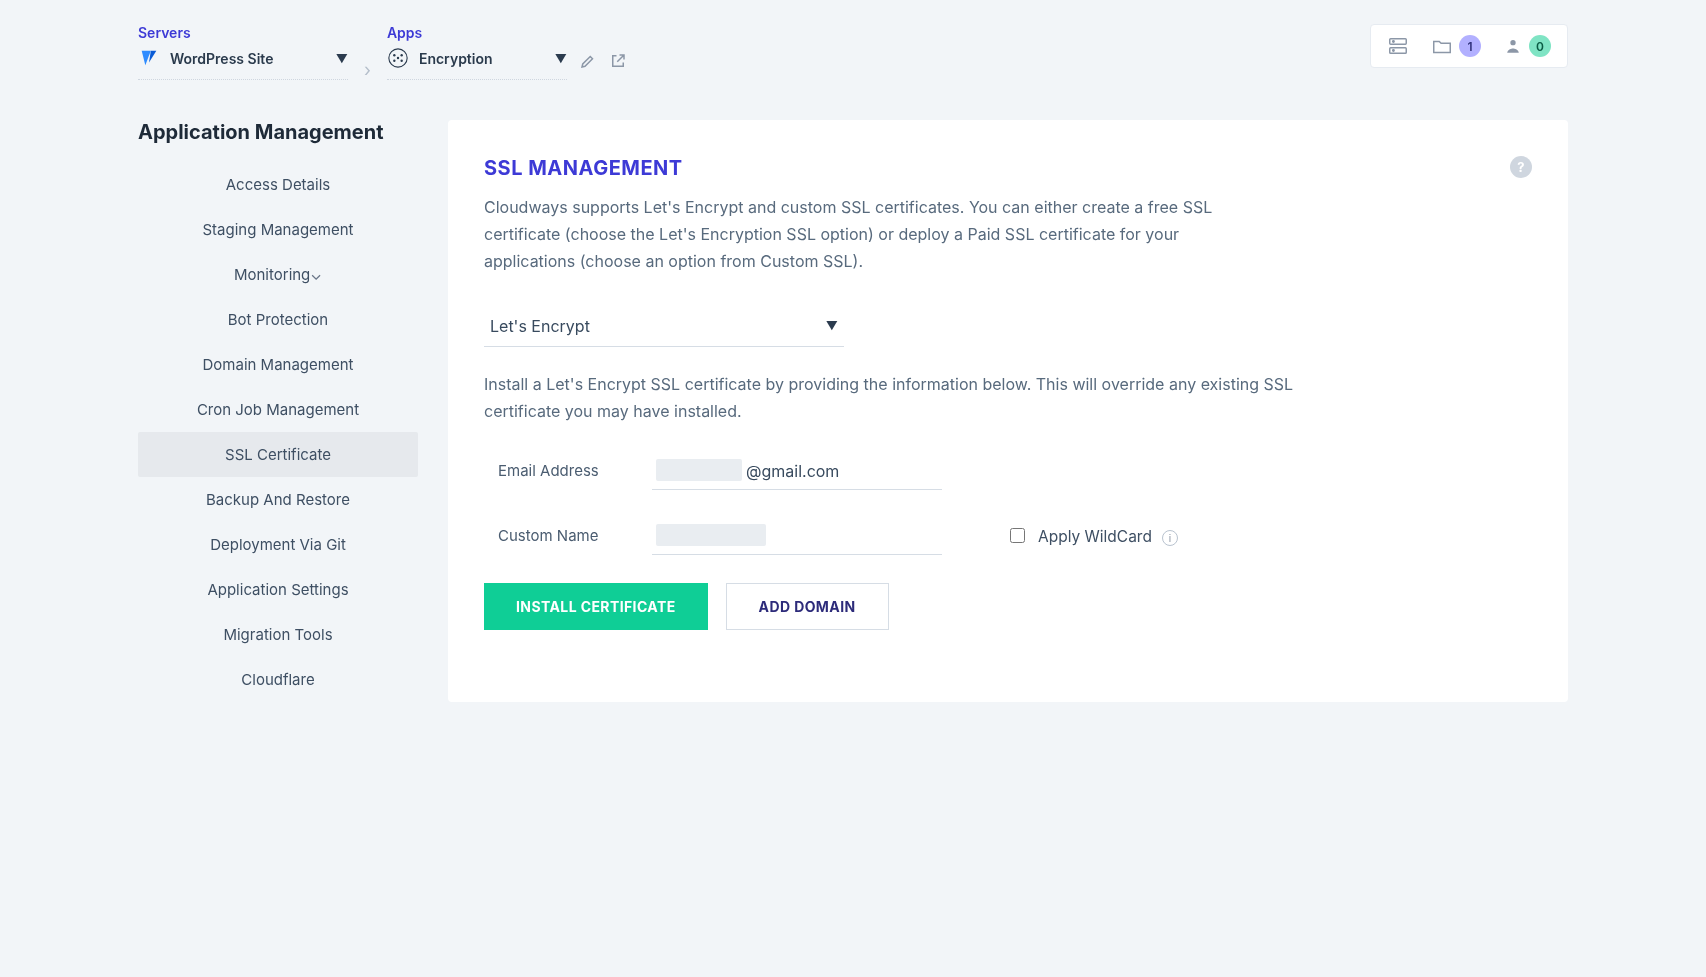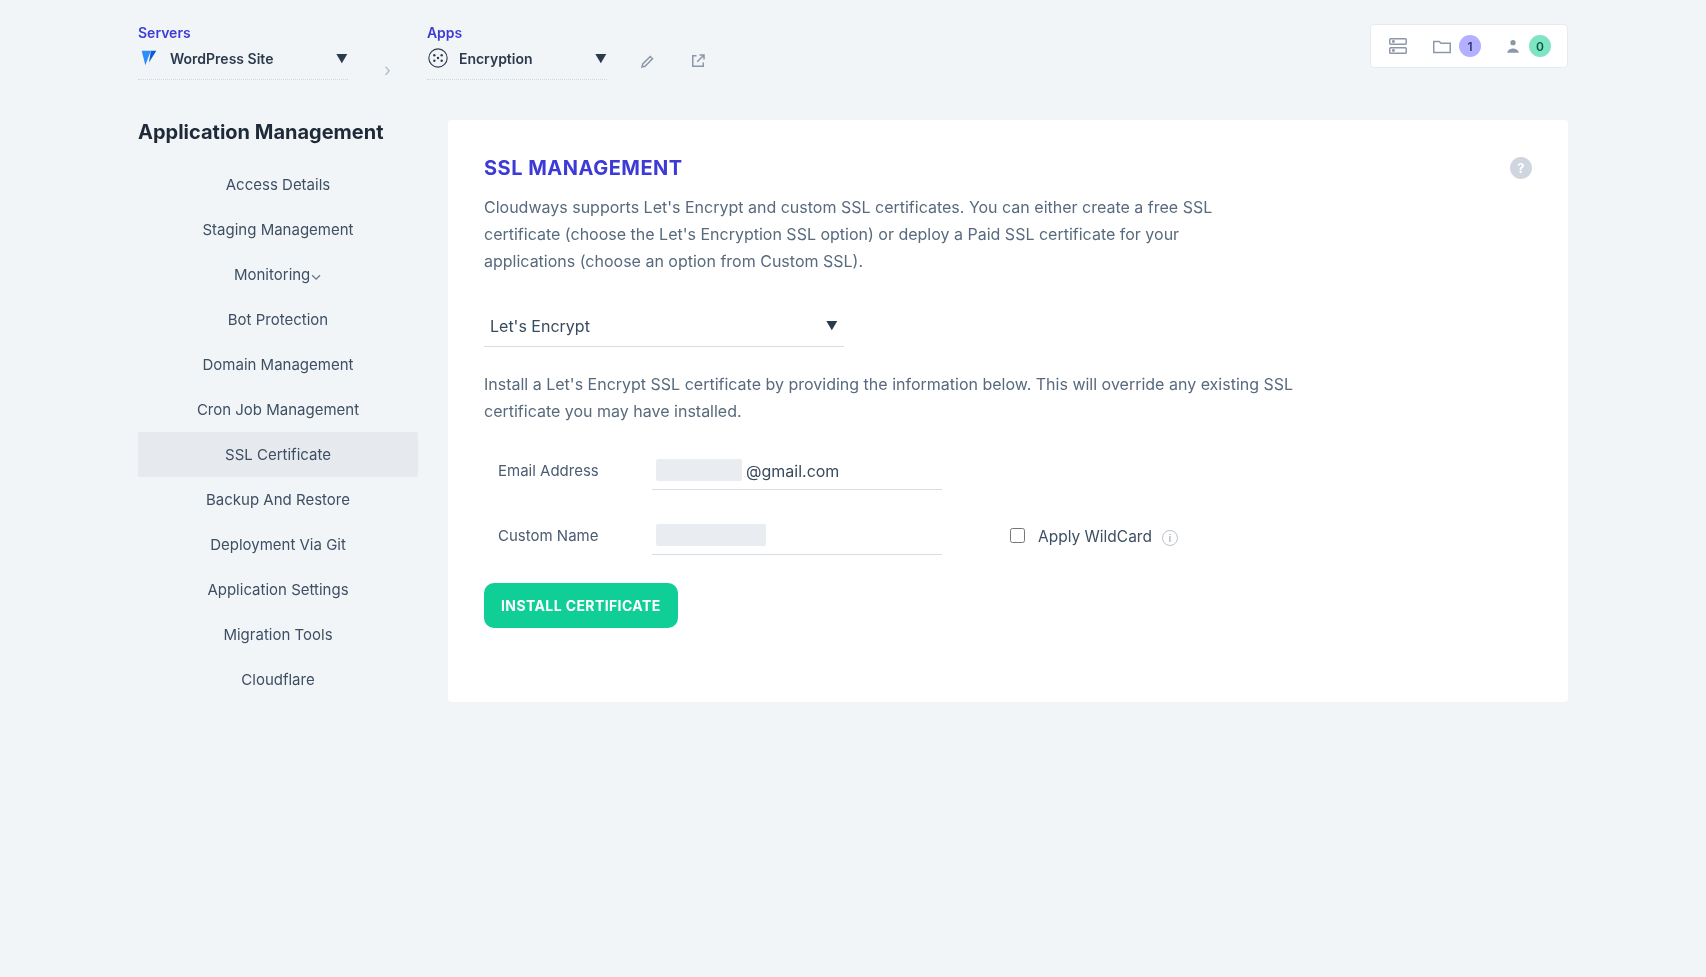--- a/index.html
+++ b/index.html
@@ -10,21 +10,21 @@
     --accent:#0fce96;
     --bg:#f2f5f8;
     --panel:#ffffff;
     --muted:#8b96a5;
   }
   *{box-sizing:border-box;font-family:Inter,"Segoe UI",Arial,sans-serif}
   body{margin:0;background:var(--bg);color:var(--ink)}
   .frame{max-width:1450px;margin:0 auto;padding:0 10px}
 
   
-  .crumbs{display:flex;align-items:flex-end;gap:32px;padding:24px 0 0}
+  .crumbs{display:flex;align-items:flex-end;gap:12px;padding:24px 0 0}
   .crumb-block{display:flex;flex-direction:column;gap:6px}
   .crumb-head{font-size:14px;font-weight:600;color:var(--brand)}
   .crumb-pick{display:flex;align-items:center;gap:10px;padding-bottom:10px;border-bottom:1px dotted #cfd6df;min-width:210px}
   .crumb-pick .label{font-size:14px;font-weight:600;color:#2a3a4c;flex:1}
   .chevron-next{color:#b5bfcb;font-size:18px;padding:0 4px}
   .caret{font-size:12px;color:#2b3b4e}
   .logo-dot{width:22px;height:22px;display:inline-block}
   .mini-icon{color:#8c97a7;width:18px;height:18px;display:inline-flex;align-items:center;justify-content:center}
   .mini-icon svg{width:18px;height:18px}
 
@@ -38,39 +38,39 @@
   
   .body{display:grid;grid-template-columns:280px 1fr;gap:30px;margin-top:40px}
   .side-title{font-size:20px;font-weight:700;color:#1e2a38;margin:0 0 18px 0}
   .side-list{display:flex;flex-direction:column}
   .side-item{display:flex;align-items:center;justify-content:center;
              padding:13px 14px;font-size:15px;color:#3e4f63;border-radius:2px;cursor:pointer}
   .side-item.active{background:#e6e9ed}
   .side-item .chev{color:#6a7688}
 
   .panel{background:var(--panel);border-radius:4px;padding:36px 36px 48px}
-  .panel-head{display:flex;align-items:center;gap:12px}
+  .panel-head{display:flex;align-items:flex-start;gap:12px}
   .panel-title{font-size:20px;font-weight:700;letter-spacing:.5px;color:var(--brand);margin:0}
   .help-dot{margin-left:auto;width:22px;height:22px;border-radius:11px;background:#cfd6df;color:#fff;font-size:13px;font-weight:700;display:flex;align-items:center;justify-content:center}
   .lede{color:#586a7d;font-size:16px;line-height:1.7;max-width:760px;margin:14px 0 30px}
 
   .select{display:flex;align-items:center;justify-content:space-between;width:360px;
           padding:10px 6px;border-bottom:1px solid #d6dde5;color:#384a5e;font-size:16px}
   .hint{color:#586a7d;font-size:16px;line-height:1.7;max-width:830px;margin:24px 0 26px}
 
   .field{display:flex;align-items:center;gap:24px;margin:26px 14px}
   .field .lbl{width:130px;color:#4a5c70;font-size:15px}
   .field .inp{width:290px;border:none;border-bottom:1px solid #d6dde5;padding:8px 4px;font-size:16px;color:#384a5e;background:transparent}
   .field .redact{display:inline-block;height:22px;background:#e9edf1;border-radius:2px}
   .wild{display:flex;align-items:flex-end;gap:10px;margin-left:40px;font-size:15.5px;color:#3e4f63}
   .wild input{width:15px;height:15px}
   .info-dot{width:16px;height:16px;border:1px solid #b9c3cf;border-radius:8px;font-size:10px;color:#8b96a5;display:flex;align-items:center;justify-content:center}
 
   .actions{display:flex;gap:18px;margin-top:28px}
-  .btn{padding:14px 17px;font-size:14px;font-weight:700;letter-spacing:.4px;border-radius:10px;cursor:pointer}
+  .btn{padding:14px 32px;font-size:14px;font-weight:700;letter-spacing:.4px;border-radius:0;cursor:pointer}
   .btn.primary{background:var(--accent);color:#fff;border:none}
   .btn.secondary{background:#fff;color:#2d2b7a;border:1px solid #d6dde5}
 </style>
 </head>
 <body>
 
 <div class="frame">
 
   <div class="crumbs">
     <div class="crumb-block">
@@ -217,16 +217,17 @@
         </div>
         <label class="wild">
           <input type="checkbox" style="">
           <span>Apply WildCard</span>
           <span class="info-dot">i</span>
         </label>
       </div>
 
       <div class="actions">
         <button class="btn primary">INSTALL CERTIFICATE</button>
+        <button class="btn secondary">ADD DOMAIN</button>
       </div>
     </section>
   </div>
 </div>
 
 </body></html>

